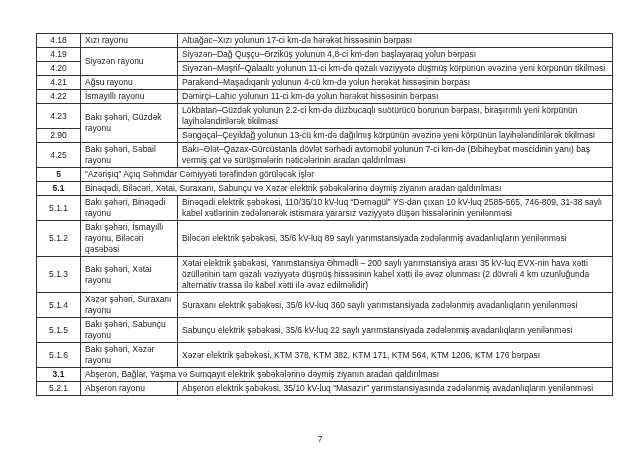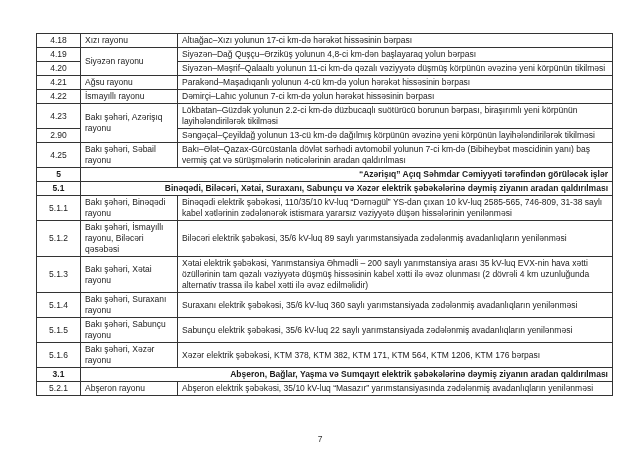--- a/index.html
+++ b/index.html
@@ -35,22 +35,22 @@
     word-wrap: break-word;
   }
   td.cell-num {
     text-align: center;
     padding: 1px 2px;
   }
   td.cell-num.bold { font-weight: bold; }
   td.cell-region { padding-left: 5px; }
   td.cell-desc { padding-left: 5px; padding-right: 7px; margin-left: 28px; }
   td.cell-section {
-    font-weight: bold;
-    text-align: right;
+    font-weight: normal;
+    text-align: left;
   }
   .page-number {
     position: absolute;
     left: 0;
     right: 0;
     top: 434px;
     text-align: center;
     font-size: 8.5px;
     color: #333;
   }
@@ -81,25 +81,25 @@
           <td class="cell-desc">Siyəzən–Məşrif–Qalaaltı yolunun 11-ci km-də qəzalı vəziyyətə düşmüş körpünün əvəzinə yeni körpünün tikilməsi</td>
         </tr>
         <tr>
           <td class="cell-num">4.21</td>
           <td class="cell-region">Ağsu rayonu</td>
           <td class="cell-desc">Parakənd–Maşadıqanlı yolunun 4-cü km-də yolun hərəkət hissəsinin bərpası</td>
         </tr>
         <tr>
           <td class="cell-num">4.22</td>
           <td class="cell-region">İsmayıllı rayonu</td>
-          <td class="cell-desc">Dəmirçi–Lahıc yolunun 7-ci km-də yolun hərəkət hissəsinin bərpası</td>
+          <td class="cell-desc">Dəmirçi–Lahıc yolunun 11-ci km-də yolun hərəkət hissəsinin bərpası</td>
         </tr>
         <tr>
           <td class="cell-num">4.23</td>
-          <td class="cell-region" rowspan="2">Bakı şəhəri, Azərişıq rayonu</td>
+          <td class="cell-region" rowspan="2">Bakı şəhəri, Güzdək rayonu</td>
           <td class="cell-desc">Lökbatan–Güzdək yolunun 2.2-ci km-də düzbucaqlı suötürücü borunun bərpası, biraşırımlı yeni körpünün layihələndirilərək tikilməsi</td>
         </tr>
         <tr>
           <td class="cell-num">2.90</td>
           <td class="cell-desc">Səngəçal–Çeyildağ yolunun 13-cü km-də dağılmış körpünün əvəzinə yeni körpünün layihələndirilərək tikilməsi</td>
         </tr>
         <tr>
           <td class="cell-num">4.25</td>
           <td class="cell-region">Bakı şəhəri, Səbail rayonu</td>
           <td class="cell-desc">Bakı–Ələt–Qazax-Gürcüstanla dövlət sərhədi avtomobil yolunun 7-ci km-də (Bibiheybət məscidinin yanı) baş vermiş çat və sürüşmələrin nəticələrinin aradan qaldırılması</td>
@@ -122,21 +122,21 @@
           <td class="cell-region">Bakı şəhəri, İsmayıllı rayonu, Biləcəri qəsəbəsi</td>
           <td class="cell-desc">Biləcəri elektrik şəbəkəsi, 35/6 kV-luq 89 saylı yarımstansiyada zədələnmiş avadanlıqların yenilənməsi</td>
         </tr>
         <tr>
           <td class="cell-num">5.1.3</td>
           <td class="cell-region">Bakı şəhəri, Xətai rayonu</td>
           <td class="cell-desc">Xətai elektrik şəbəkəsi, Yarımstansiya Əhmədli – 200 saylı yarımstansiya arası 35 kV-luq EVX-nin hava xətti özüllərinin tam qəzalı vəziyyətə düşmüş hissəsinin kabel xətti ilə əvəz olunması (2 dövrəli 4 km uzunluğunda alternativ trassa ilə kabel xətti ilə əvəz edilməlidir)</td>
         </tr>
         <tr>
           <td class="cell-num">5.1.4</td>
-          <td class="cell-region">Bakı şəhəri, Suraxanı rayonu</td>
+          <td class="cell-region">Xəzər şəhəri, Suraxanı rayonu</td>
           <td class="cell-desc">Suraxanı elektrik şəbəkəsi, 35/6 kV-luq 360 saylı yarımstansiyada zədələnmiş avadanlıqların yenilənməsi</td>
         </tr>
         <tr>
           <td class="cell-num">5.1.5</td>
           <td class="cell-region">Bakı şəhəri, Sabunçu rayonu</td>
           <td class="cell-desc">Sabunçu elektrik şəbəkəsi, 35/6 kV-luq 22 saylı yarımstansiyada zədələnmiş avadanlıqların yenilənməsi</td>
         </tr>
         <tr>
           <td class="cell-num">5.1.6</td>
           <td class="cell-region">Bakı şəhəri, Xəzər rayonu</td>

